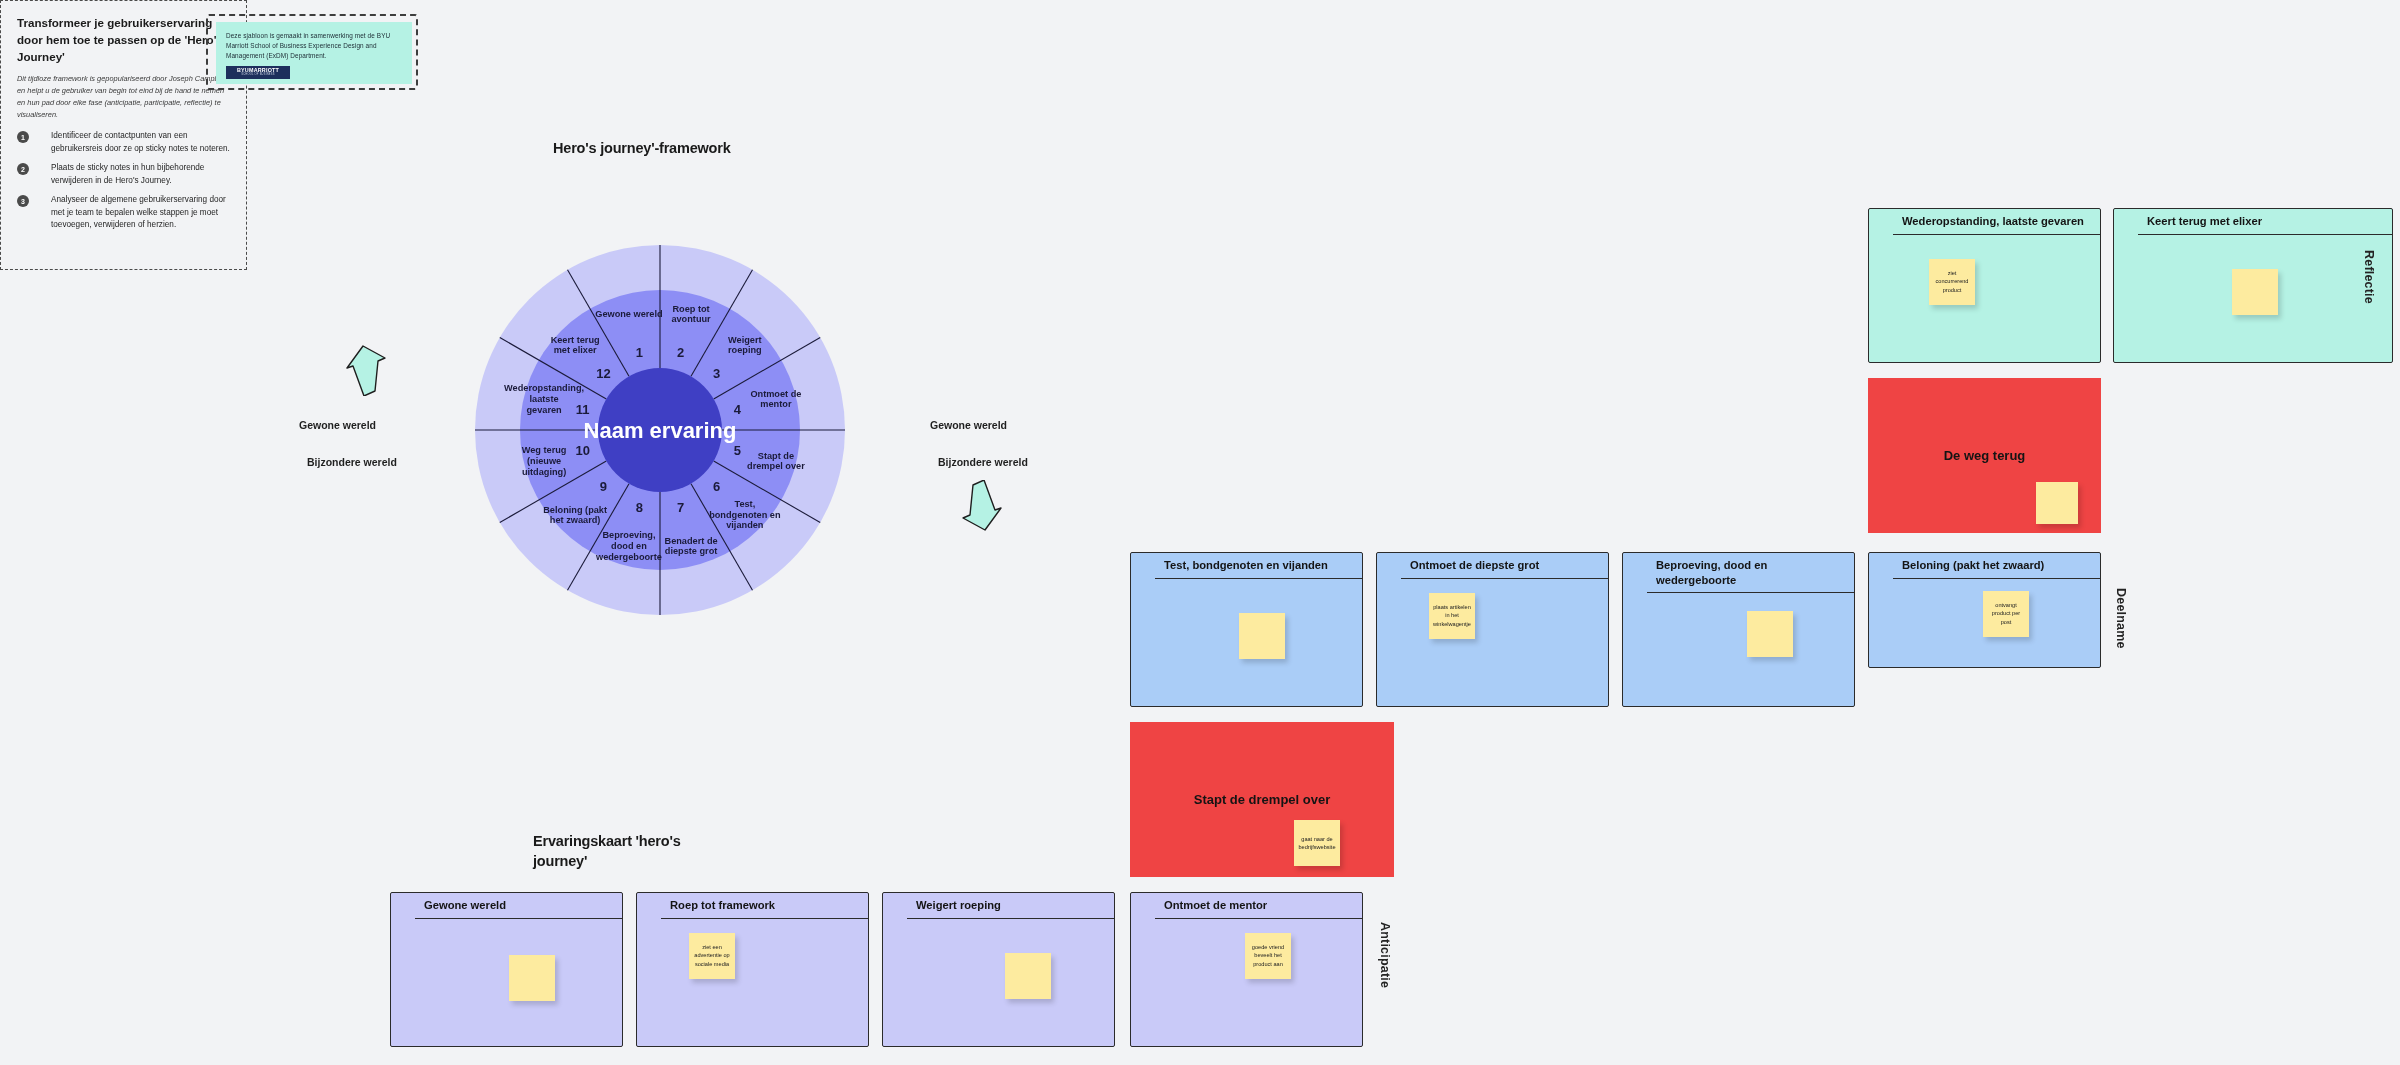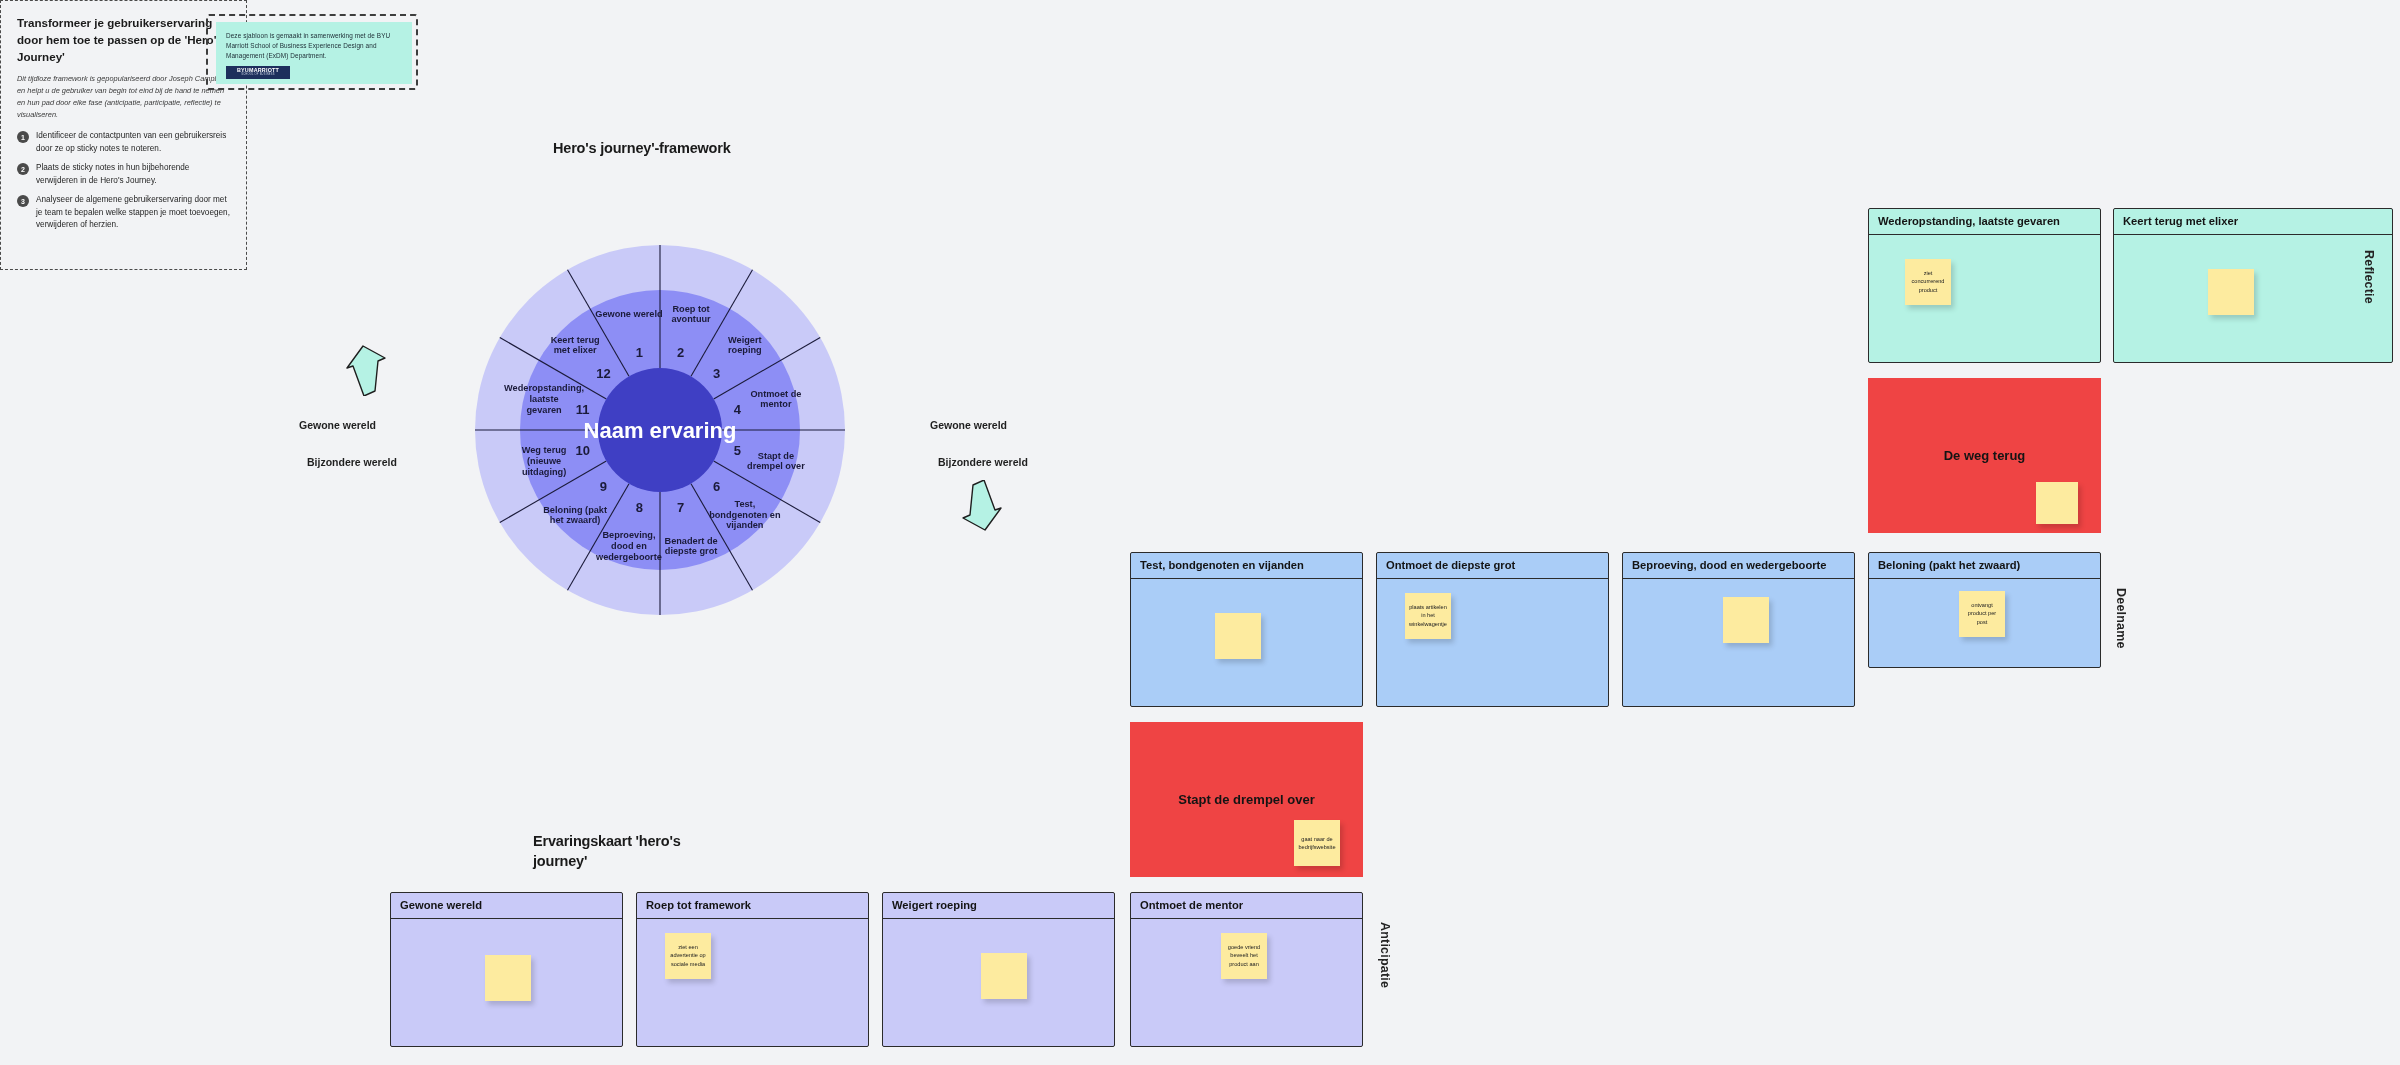--- a/index.html
+++ b/index.html
@@ -66,21 +66,21 @@
   }
   #instr-sub {
     font-size: 7.4px;
     font-style: italic;
     line-height: 1.62;
     color: #3a3a3a;
     margin-bottom: 9px;
   }
   .instr-step {
     display: flex;
-    gap: 7px;
+    gap: 22px;
     margin-bottom: 7px;
     align-items: flex-start;
   }
   .step-num {
     flex: 0 0 auto;
     width: 12px; height: 12px;
     border-radius: 50%;
     background: #4a4a4a;
     color: #fff;
     font-size: 7px;
@@ -145,20 +145,21 @@
   #left-world2 { left: 307px; top: 455px; }
   #right-world { left: 930px; top: 418px; }
   #right-world2{ left: 938px; top: 455px; }
 
   
   .card {
     box-sizing: border-box;
     border: 1.4px solid #2b2b2b;
     border-radius: 2px;
     position: absolute;
+    padding-left: 24px;
   }
   .card-hdr {
     border-bottom: 1.4px solid #2b2b2b;
     font-size: 11.2px;
     font-weight: bold;
     padding: 5px 8px 5px 9px;
     line-height: 1.3;
     color: #141414;
     box-sizing: border-box;
   }
@@ -379,21 +380,21 @@
   <div class="card-hdr">Beloning (pakt het zwaard)</div>
   <div class="card-body">
     <div class="sticky" style="left:90px; top:12px; width:46px; height:46px;">
       <span>ontvangt product per post</span>
     </div>
   </div>
 </div>
 
 <div class="vlabel" style="left:2114px; top:588px;">Deelname</div>
 
-<div class="plain-panel c-orange" style="left:1130px; top:722px; width:233px; height:155px;">
+<div class="plain-panel c-orange" style="left:1130px; top:722px; width:264px; height:155px;">
   <div class="ptitle">Stapt de drempel over</div>
   <div class="sticky" style="left:164px; top:98px; width:46px; height:46px;">
     <span>gaat naar de bedrijfswebsite</span>
   </div>
 </div>
 
 <div class="card c-purple" style="left:390px; top:892px; width:233px; height:155px;">
   <div class="card-hdr">Gewone wereld</div>
   <div class="card-body">
     <div class="sticky" style="left:94px; top:36px; width:46px; height:46px;">

